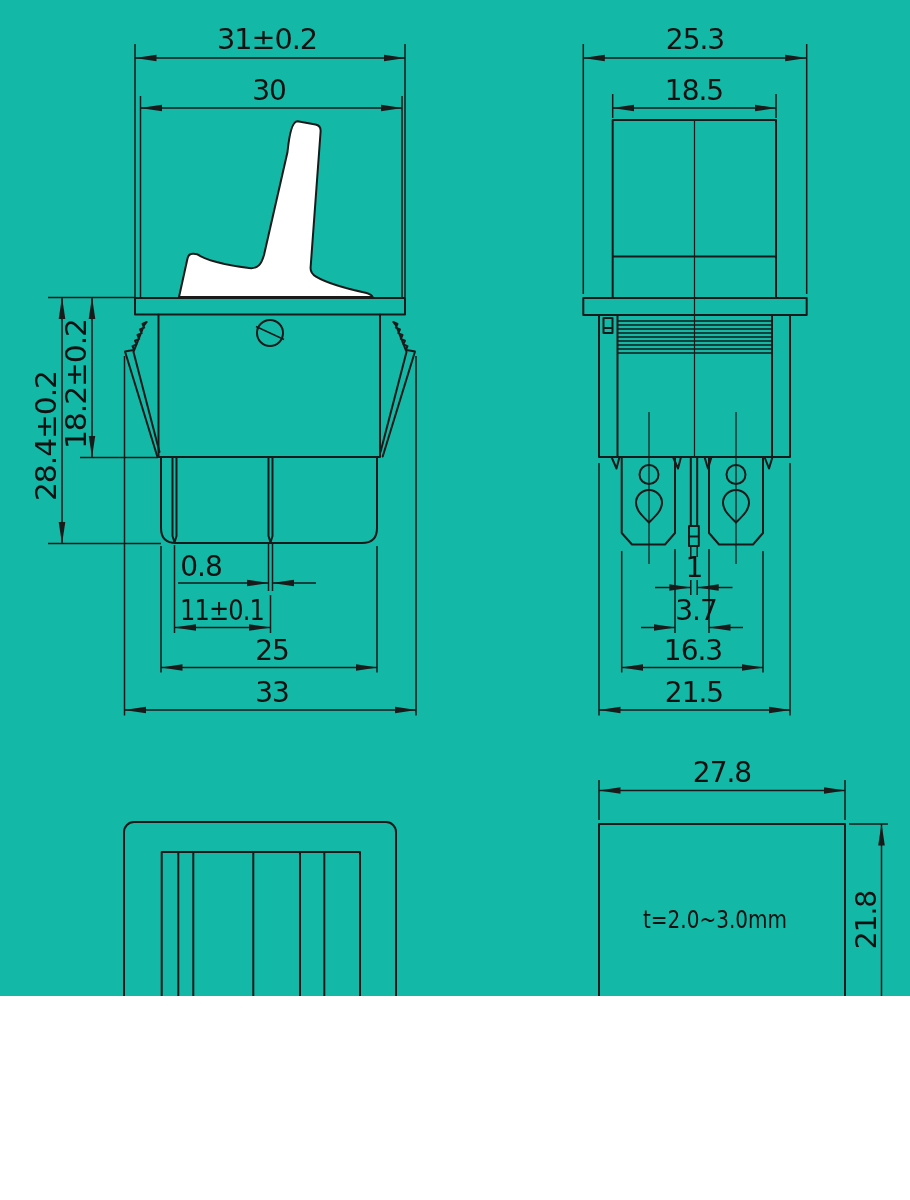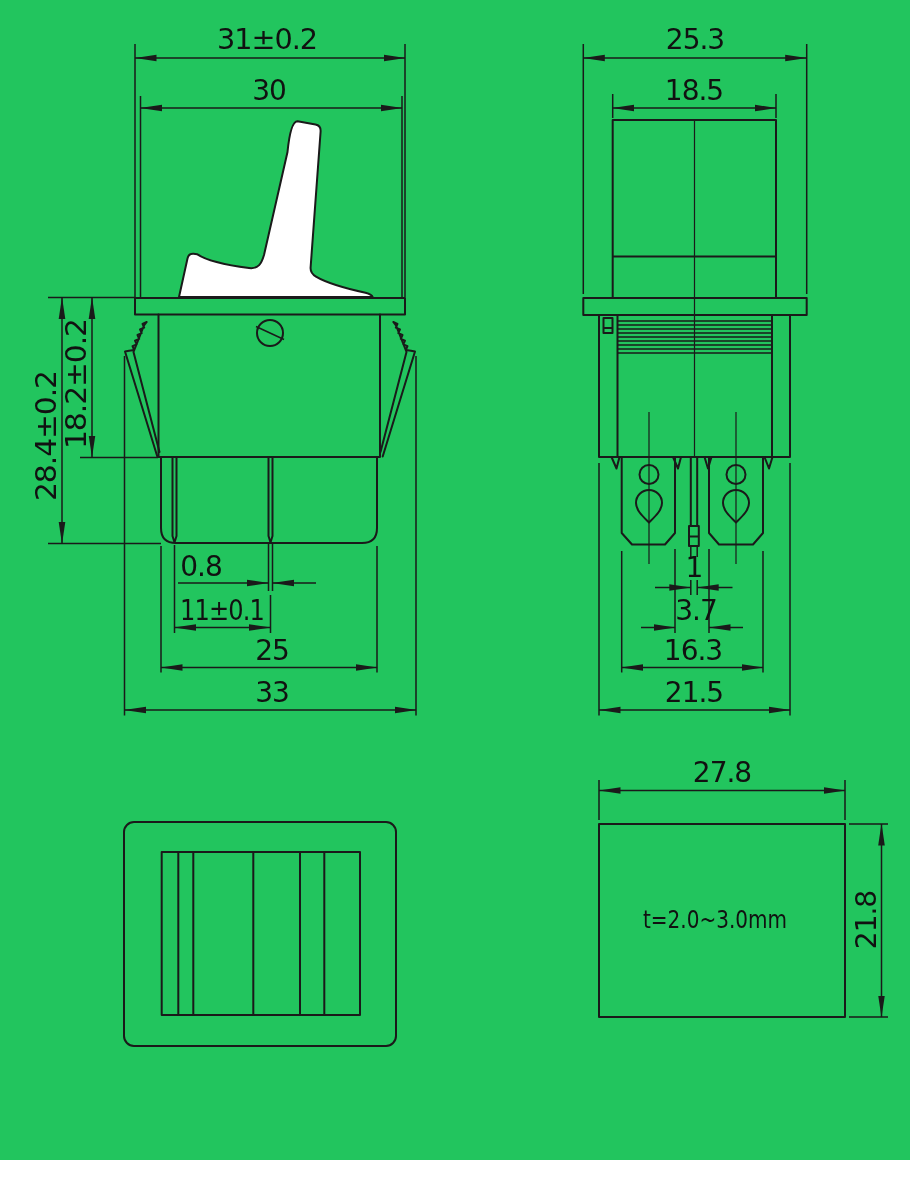--- a/index.html
+++ b/index.html
@@ -1,16 +1,16 @@
 <!DOCTYPE html>
 <html><head>
 <meta charset="utf-8">
 <style>
   html,body{margin:0;padding:0;background:#ffffff;}
-  .sheet{width:910px;height:1160px;position:relative;margin:0 auto;background:#22c55e;}
+  .sheet{width:910px;height:996px;position:relative;margin:0 auto;background:#14b8a6;}
   svg{display:block;}
   .obj{fill:none;stroke:#1a1a1a;stroke-width:2;stroke-linejoin:round;stroke-linecap:round;}
   .objf{fill:#ffffff;stroke:#1a1a1a;stroke-width:2;stroke-linejoin:round;}
   .thin{fill:none;stroke:#1a1a1a;stroke-width:1.4;}
   .cl{fill:none;stroke:#1a1a1a;stroke-width:1.2;}
   .dim{fill:none;stroke:#1a1a1a;stroke-width:1.5;}
   .arr2{marker-start:url(#arr);marker-end:url(#arr);}
   .arrE{marker-end:url(#arr);}
   text.dtxt{font-family:"DejaVu Sans","Liberation Sans",sans-serif;font-size:28px;fill:#111;letter-spacing:-1px;}
   text.note{font-family:"DejaVu Sans","Liberation Sans",sans-serif;font-size:24px;fill:#111;}

